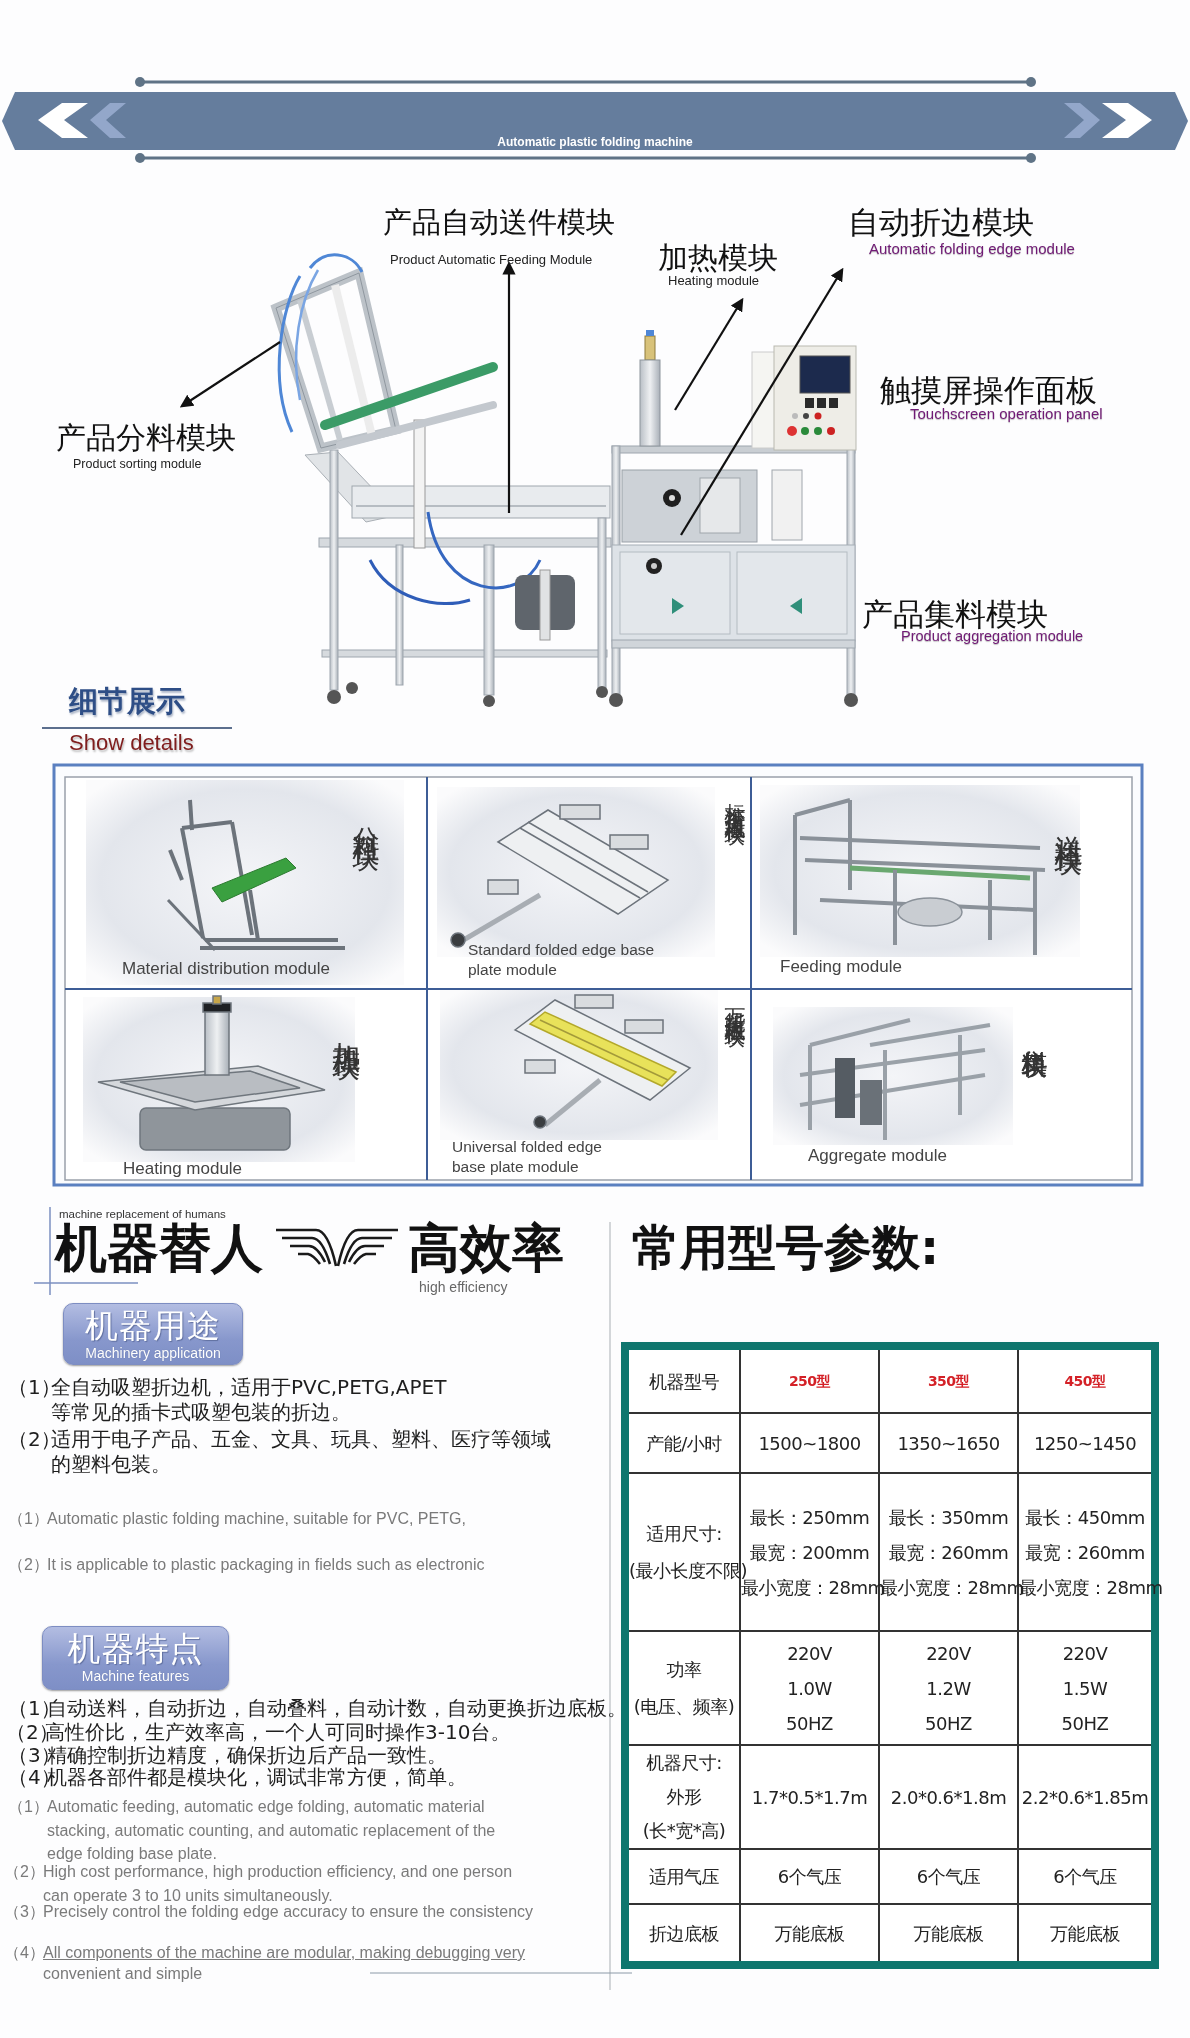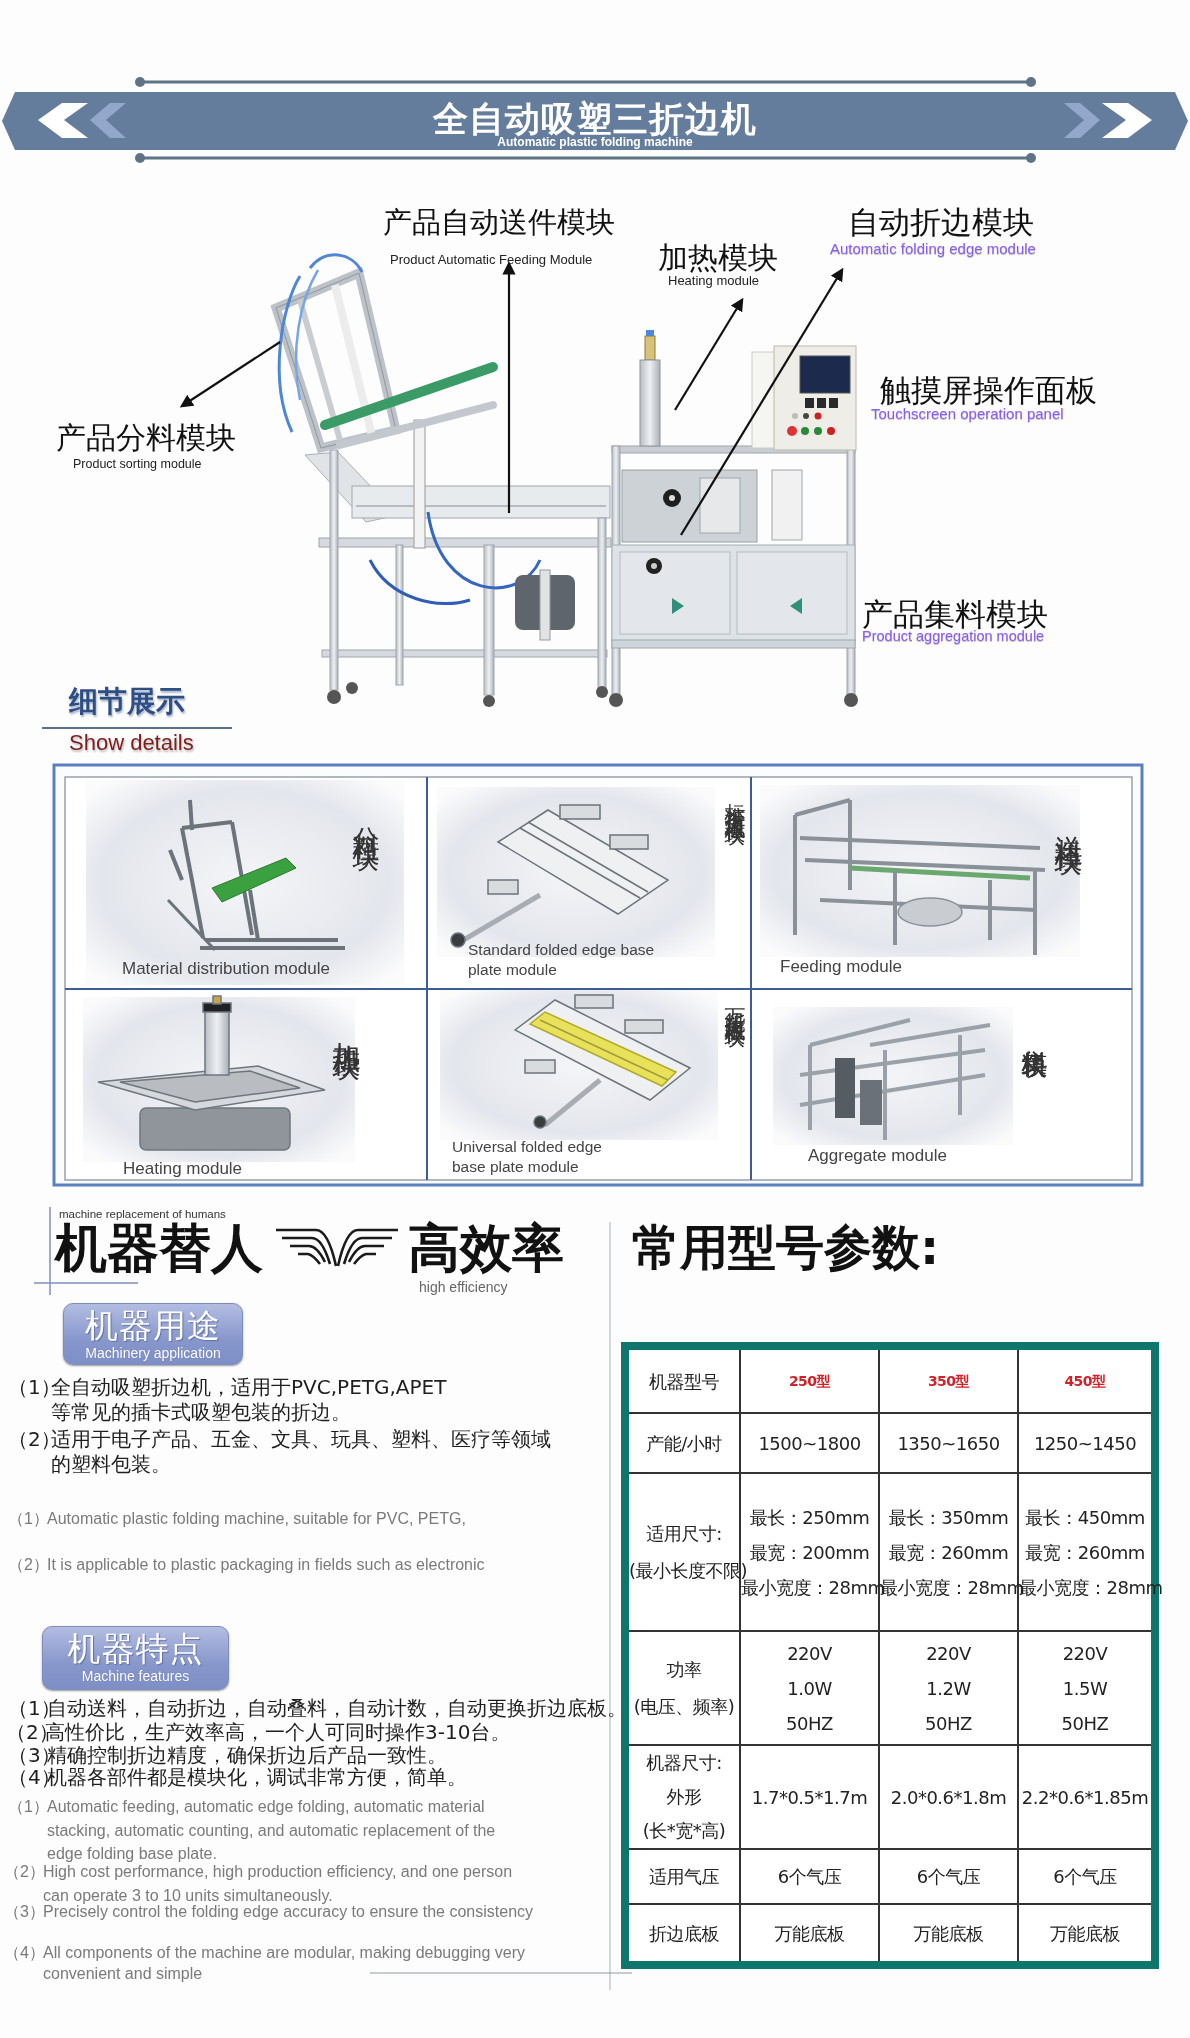--- a/index.html
+++ b/index.html
@@ -8,21 +8,21 @@
   .abs { position: absolute; white-space: nowrap; }
   svg.art { position: absolute; left: 0; top: 0; width: 1190px; height: 2038px; pointer-events: none; }
 
   
   .hdr-title { left: 0; width: 1190px; top: 96px; text-align: center; color: #fff; font-size: 35px; letter-spacing: 1px; font-weight: bold; }
   .hdr-sub { left: 0; width: 1190px; top: 135px; text-align: center; color: #fff; font-size: 12px; font-family: "Liberation Sans", sans-serif; font-weight: bold; }
 
   
   .ov-zh { color: #111; font-size: 29px; }
   .ov-en { color: #222; font-size: 13px; font-family: "Liberation Sans", sans-serif; }
-  .ov-en.gray { color: #8b5cf6; font-size: 15px; text-shadow: 0 1px 1px #bbb; }
+  .ov-en.gray { color: #701a75; font-size: 15px; text-shadow: 0 1px 1px #bbb; margin-left: 39px; }
 
   
   .det-zh { left: 69px; top: 682px; font-size: 29px; font-weight: bold; color: #2e4e86; text-shadow: 1px 2px 2px #aab4c6; }
   .det-en { left: 69px; top: 730px; font-size: 22px; color: #7f1d1d; font-family: "Liberation Sans", sans-serif; text-shadow: 1px 2px 2px #bbb; }
   .vlabel { writing-mode: vertical-rl; text-orientation: upright; color: #333; }
   .cell-en { color: #444; font-family: "Liberation Sans", sans-serif; font-size: 17px; line-height: 20px; }
   .cell-en.sm { font-size: 15.5px; }
 
   
   .slogan-cap { left: 59px; top: 1208px; font-size: 11.5px; color: #333; font-family: "Liberation Sans", sans-serif; }
@@ -267,21 +267,20 @@
     <path d="M10 12 L40 12 Q50 12 58 38"></path>
     <path d="M18 20 L37 20 Q45 20 53 36"></path>
     <path d="M26 28 L36 28 Q41 29 48 38"></path>
     <path d="M126 4 L86 4 Q74 4 66 40"></path>
     <path d="M120 12 L90 12 Q80 12 72 38"></path>
     <path d="M112 20 L93 20 Q85 20 77 36"></path>
     <path d="M104 28 L94 28 Q89 29 82 38"></path>
   </g>
 </svg>
 
-<div class="abs hdr-title">全自动吸塑三折边机</div>
 <div class="abs hdr-sub">Automatic plastic folding machine</div>
 
 <div class="abs ov-zh" style="left:383px;top:203px;">产品自动送件模块</div>
 <div class="abs ov-en" style="left:390px;top:252px;">Product Automatic Feeding Module</div>
 
 <div class="abs ov-zh" style="left:658px;top:238px;font-size:30px;">加热模块</div>
 <div class="abs ov-en" style="left:668px;top:273px;">Heating module</div>
 
 <div class="abs ov-zh" style="left:848px;top:202px;font-size:31px;">自动折边模块</div>
 <div class="abs ov-en gray" style="left:830px;top:240px;">Automatic folding edge module</div>
@@ -384,21 +383,21 @@
   <span class="num">（2）</span>
   <div style="padding-left:39px;">High cost performance, high production efficiency, and one person</div>
   <div style="padding-left:39px;">can operate 3 to 10 units simultaneously.</div>
 </div>
 <div class="abs li-en" style="left:4px;top:1900px;line-height:24px;">
   <span class="num">（3）</span>
   <div style="padding-left:39px;">Precisely control the folding edge accuracy to ensure the consistency</div>
 </div>
 <div class="abs li-en" style="left:4px;top:1942px;line-height:21px;">
   <span class="num">（4）</span>
-  <div style="padding-left:39px;">All components of the machine are modular, making debugging very</div>
+  <div style="padding-left:39px;text-decoration:underline;">All components of the machine are modular, making debugging very</div>
   <div style="padding-left:39px;">convenient and simple</div>
 </div>
 
 <div class="abs par-title">常用型号参数:</div>
 
 <table class="spec">
   <colgroup>
         <col style="width:115px">
         <col style="width:139px">
         <col style="width:139px">

